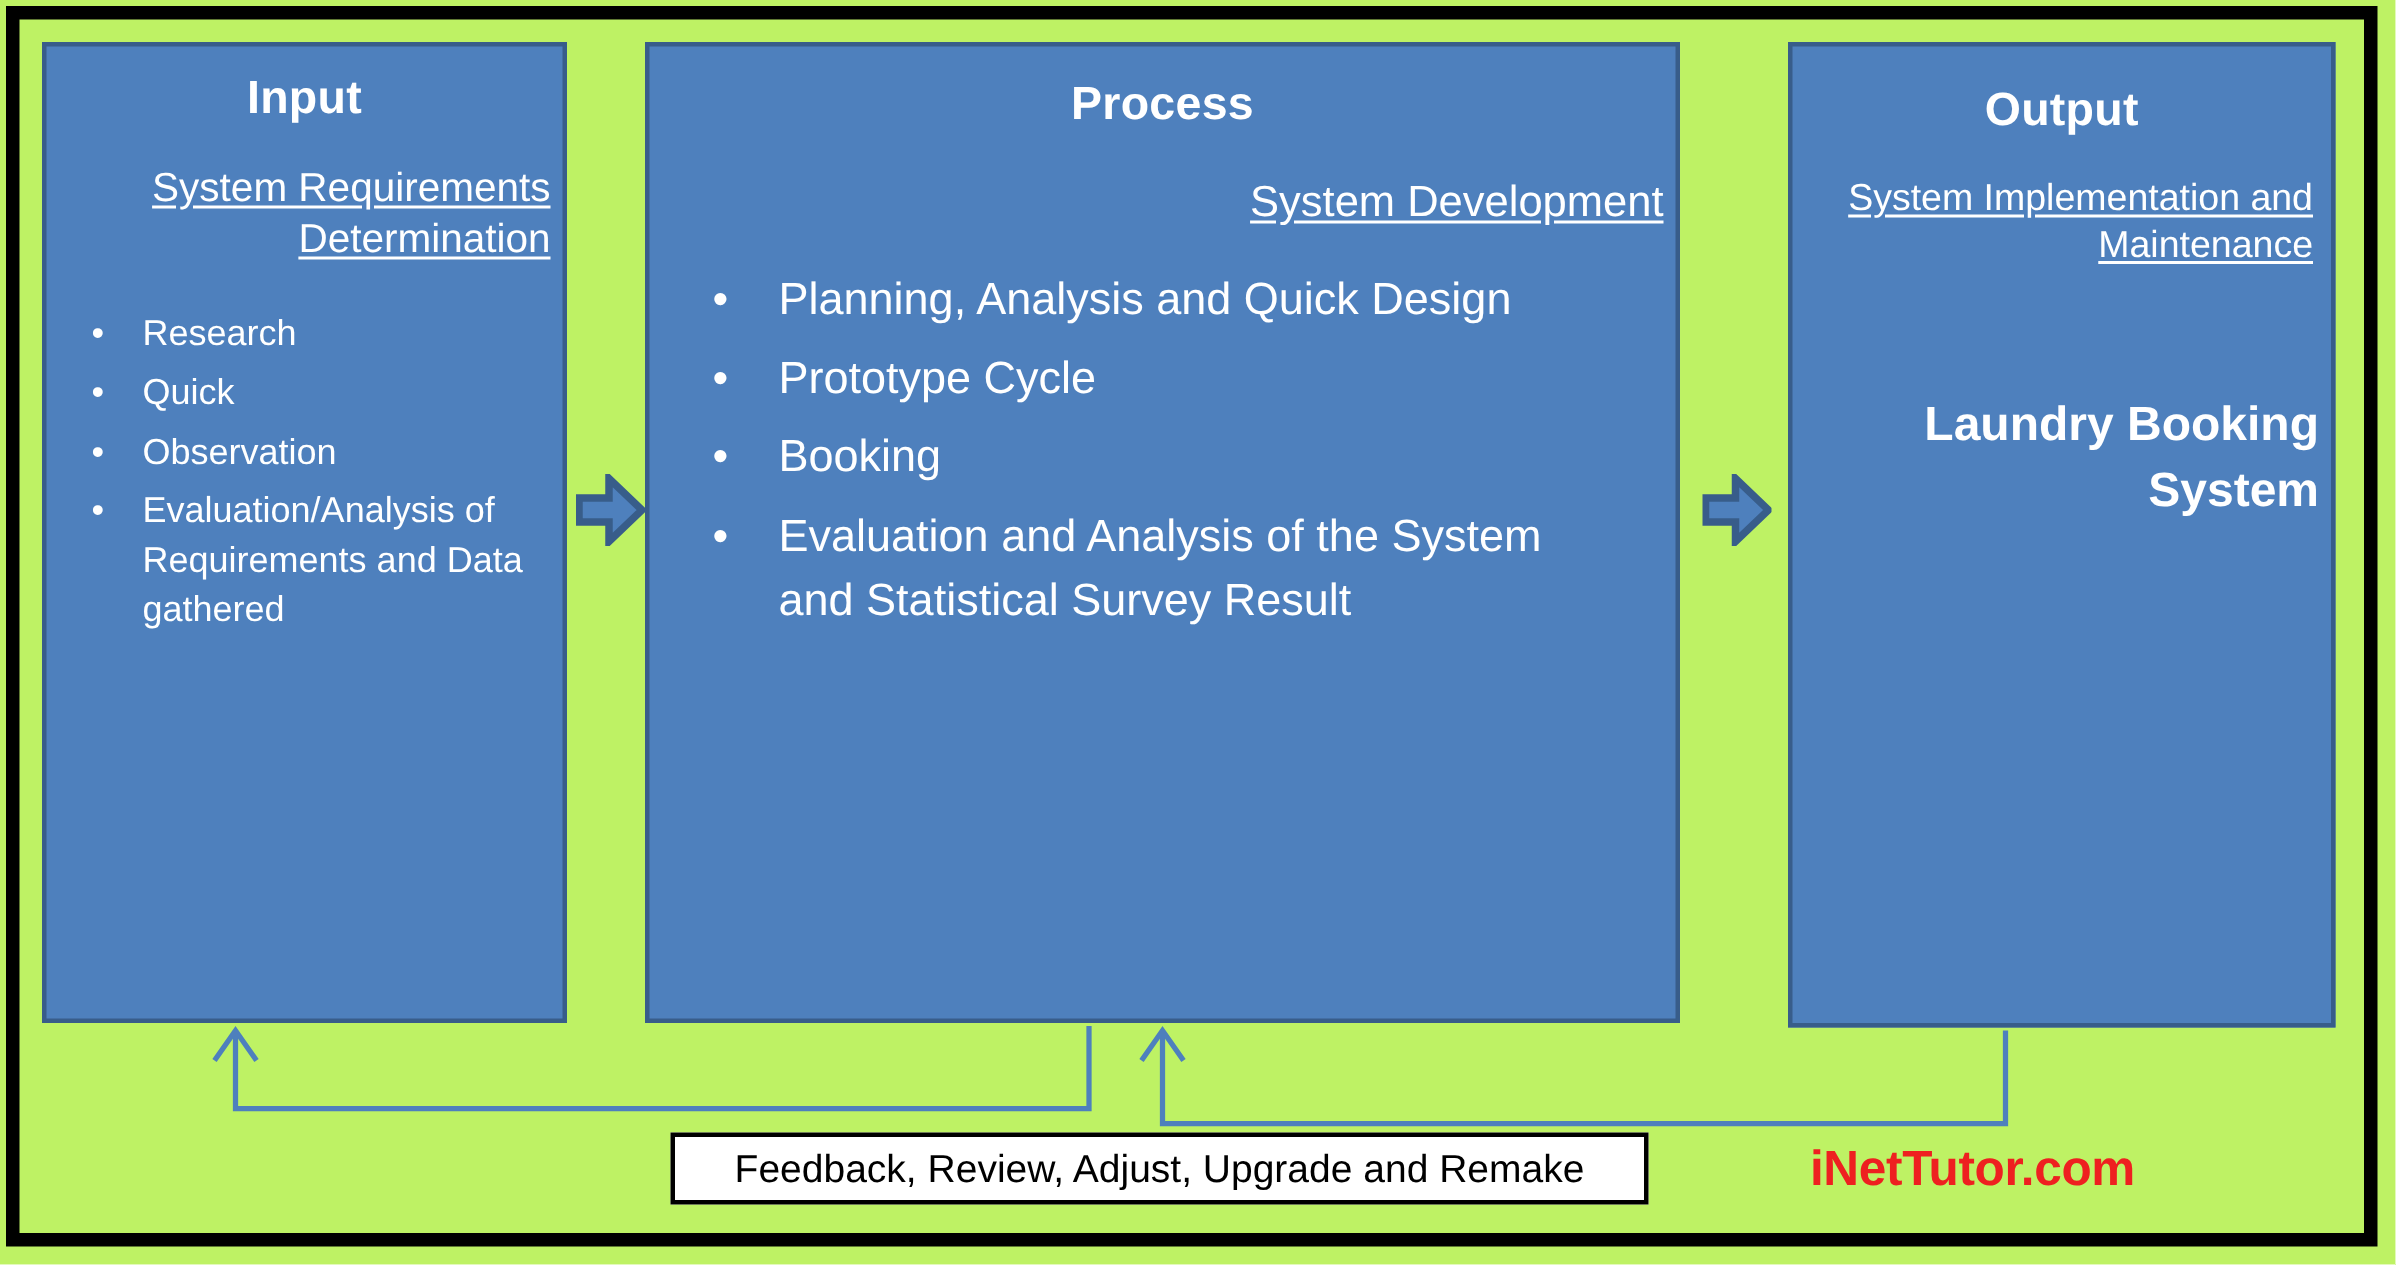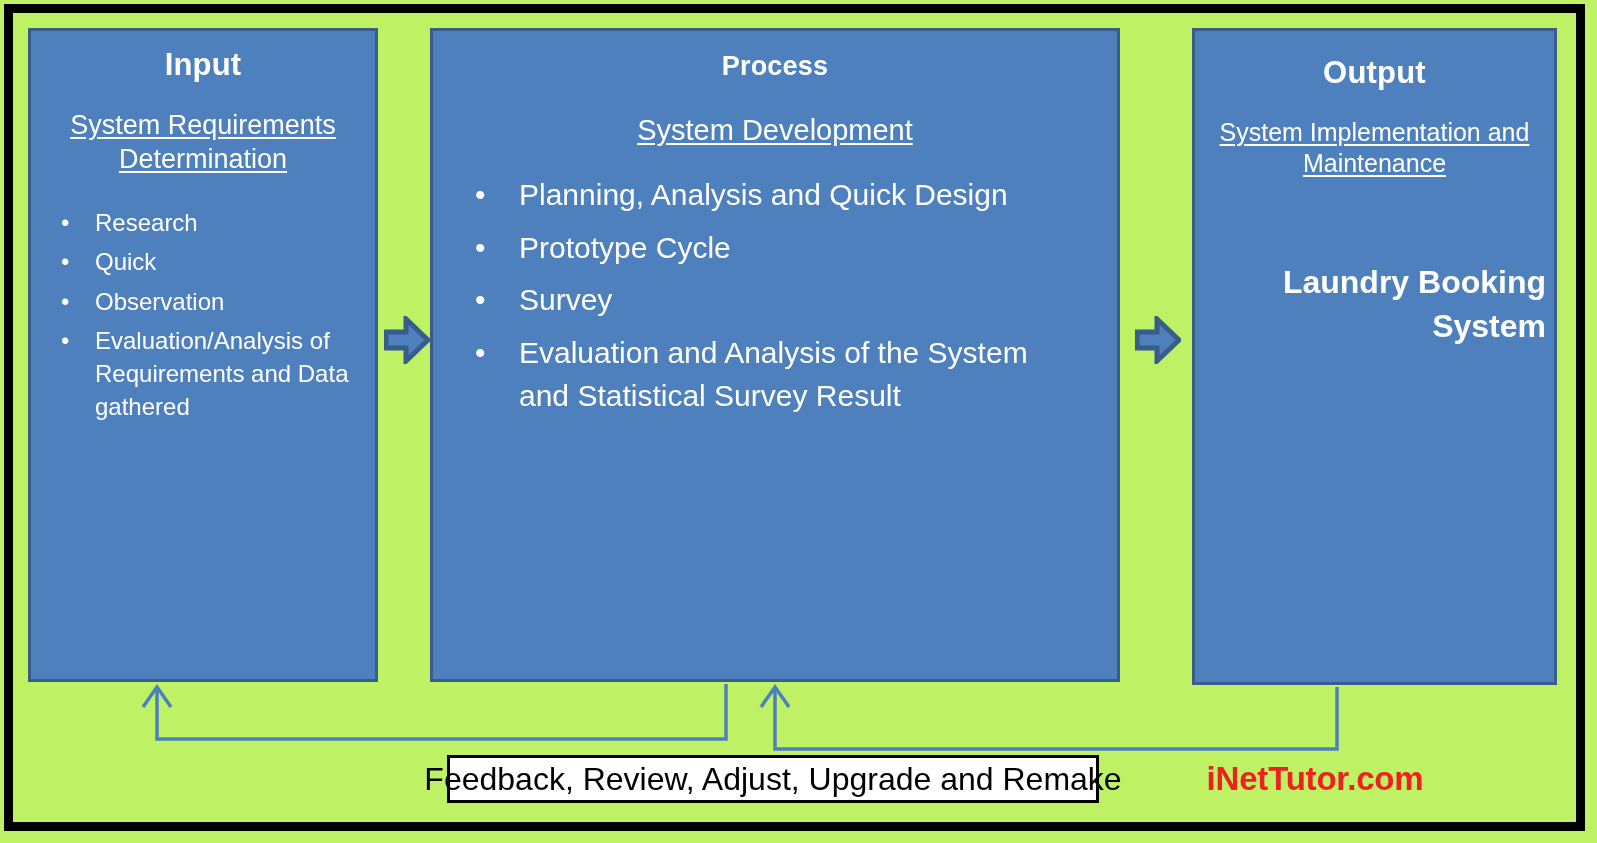--- a/index.html
+++ b/index.html
@@ -41,25 +41,25 @@
   #box-process { left: 430px;  top: 28px;  width: 690px; height: 654px; }
   #box-output  { left: 1192px; top: 28px;  width: 365px; height: 657px; }
 
   .box-title {
     text-align: center;
     font-weight: bold;
     color: #ffffff;
     letter-spacing: 0.2px;
   }
   #box-input .box-title   { font-size: 31px; margin-top: 16px; }
-  #box-process .box-title { font-size: 27px; margin-top: 20px; }
+  #box-process .box-title { font-size: 31px; margin-top: 20px; }
   #box-output .box-title  { font-size: 31px; margin-top: 24px; }
 
   .box-subtitle {
-    text-align: center;
+    text-align: right;
     color: #ffffff;
     font-weight: normal;
     line-height: 1.25;
   }
   .box-subtitle span {
     text-decoration: underline;
     text-underline-offset: 3px;
   }
   #box-input .box-subtitle   { font-size: 27px; margin-top: 26px; padding: 0 8px; }
   #box-process .box-subtitle { font-size: 29px; margin-top: 30px; padding: 0 8px; }
@@ -142,21 +142,21 @@
     width: 652px;
     height: 48px;
     background: #ffffff;
     border: 3px solid #000000;
     box-sizing: border-box;
     display: flex;
     align-items: center;
     justify-content: center;
   }
   #feedback-label {
-    font-size: 32px;
+    font-size: 26px;
     color: #000000;
     white-space: nowrap;
   }
 
   #brand {
     position: absolute;
     left: 1165px;
     top: 760px;
     width: 300px;
     text-align: center;
@@ -189,21 +189,21 @@
       <polygon points="2,16 22,16 22,3 44,24 22,45 22,32 2,32" fill="#4E80BD" stroke="#385D8A" stroke-width="5" stroke-linejoin="miter"></polygon>
     </svg>
   </div>
 
   <div class="ipo-box" id="box-process">
     <div class="box-title">Process</div>
     <div class="box-subtitle"><span>System Development</span></div>
     <ul class="bullets" id="process-bullets">
       <li>Planning, Analysis and Quick Design</li>
       <li>Prototype Cycle</li>
-      <li>Survey</li>
+      <li>Booking</li>
       <li>Evaluation and Analysis of the System and Statistical Survey Result</li>
     </ul>
   </div>
 
   <div class="block-arrow" id="arrow-process-output">
     <svg width="46" height="48" viewBox="0 0 46 48" xmlns="http://www.w3.org/2000/svg">
       <polygon points="2,16 22,16 22,3 44,24 22,45 22,32 2,32" fill="#4E80BD" stroke="#385D8A" stroke-width="5" stroke-linejoin="miter"></polygon>
     </svg>
   </div>
 

